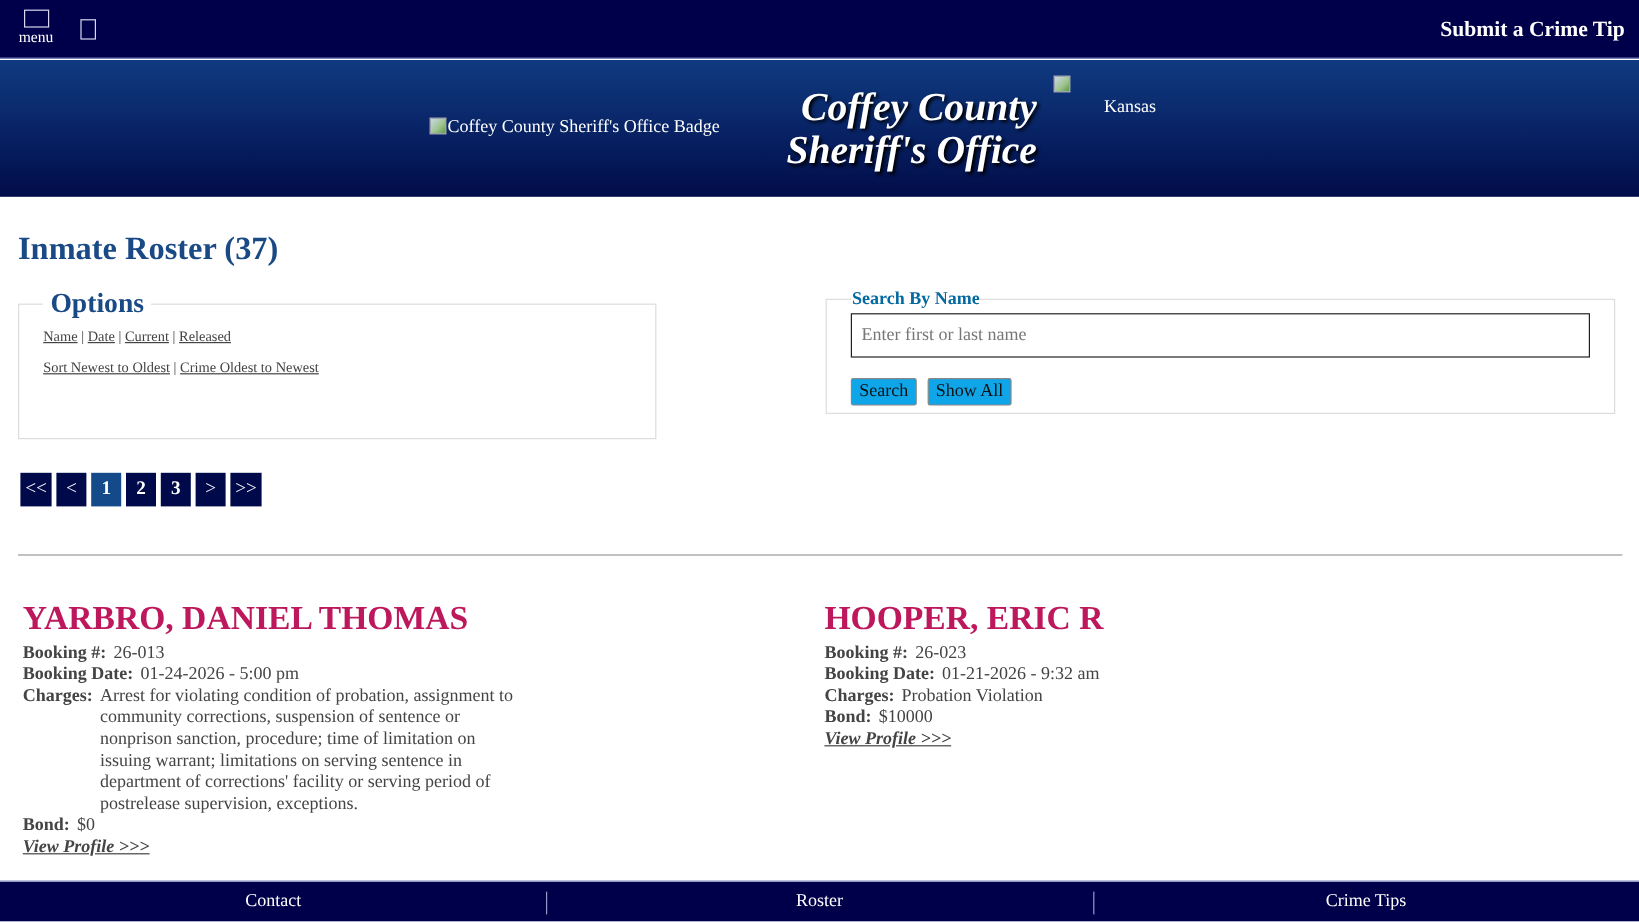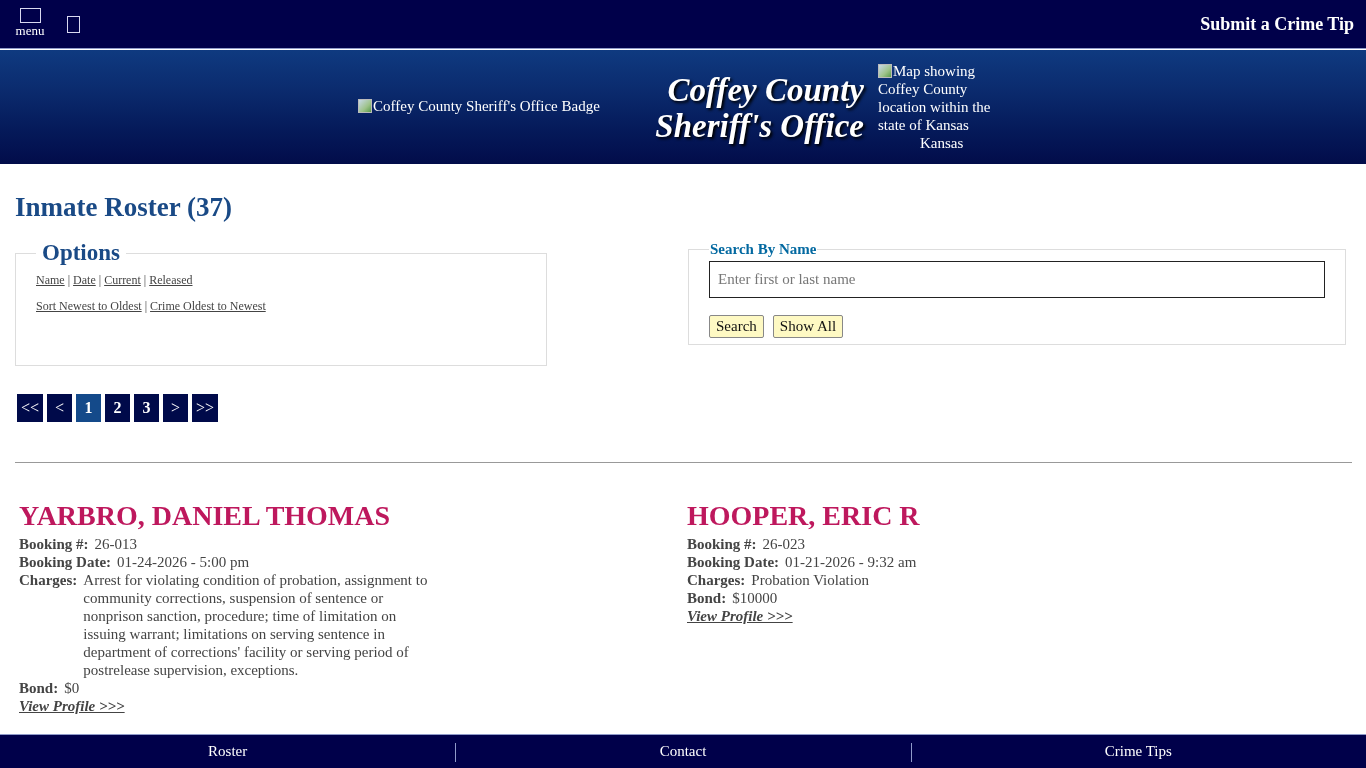--- a/index.html
+++ b/index.html
@@ -74,21 +74,21 @@
   .search-fs legend { font-size: 15px; font-weight: bold; color: #0369a1; padding: 0 1px; }
   .search-input {
     display: block; width: 616px; height: 37px; border: 1.5px solid #222;
     font-family: "Liberation Serif", serif; font-size: 15px; padding: 0 8px;
     color: #444; margin-top: 3px;
   }
   .search-input::placeholder { color: #777; }
   .btn-row { margin-top: 17px; }
   .btn {
     font-family: "Liberation Serif", serif; font-size: 15px; color: #111;
-    background: #fef9c3; border: 1px solid #888; border-radius: 2px;
+    background: #0ea5e9; border: 1px solid #888; border-radius: 2px;
     padding: 1px 6px; margin-right: 5px; cursor: pointer; height: 23px;
   }
   .pager { position: absolute; left: 17px; top: 394px; display: flex; gap: 4px; }
   .pager a {
     display: inline-block; height: 28px; min-width: 25px; padding: 0 4px;
     background: #000a4a; color: #fff; font-size: 16px; line-height: 28px;
     text-align: center; text-decoration: none; cursor: pointer;
   }
   .pager a.num { font-weight: bold; }
   .pager a.active { background: #144a8a; }
@@ -133,21 +133,21 @@
 
 <div class="banner">
   <div class="badge-alt">
     <span class="broken-img"></span><span>Coffey County Sheriff's Office Badge</span>
   </div>
   <div class="site-title">
     <div>Coffey County</div>
     <div>Sheriff's Office</div>
   </div>
   <div class="map-alt">
-    <span class="broken-img"></span><span>Map showing Coffey County location within the state of Kansas</span>
+    <span class="broken-img"></span>
     <span class="kansas">Kansas</span>
   </div>
 </div>
 
 <h1 class="page-title">Inmate Roster (37)</h1>
 
 <fieldset class="options">
   <legend>Options</legend>
   <div class="opt-row">
     <a>Name</a>
@@ -222,16 +222,16 @@
     <span>Probation Violation</span>
   </div>
   <div class="row">
     <span class="lab">Bond:</span>
     <span>$10000</span>
   </div>
   <a class="profile">View Profile &gt;&gt;&gt;</a>
 </div>
 
 <div class="footer">
+  <a>Contact</a>
   <a>Roster</a>
-  <a>Contact</a>
   <a>Crime Tips</a>
 </div>
 
 </body></html>

